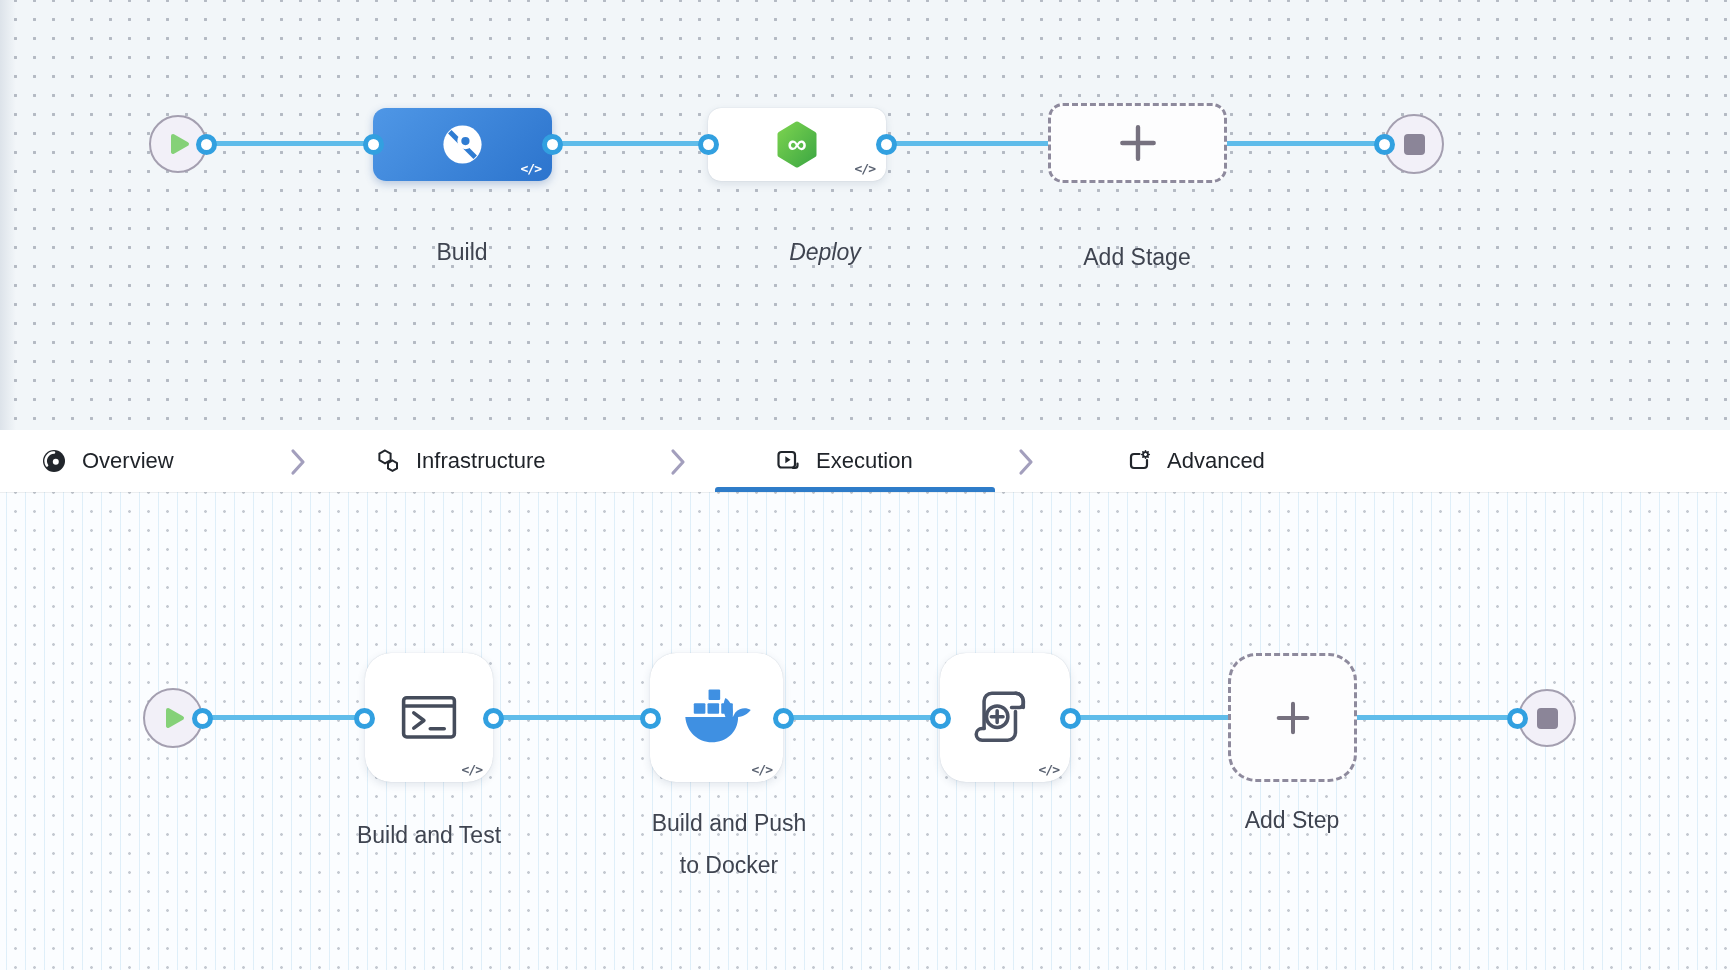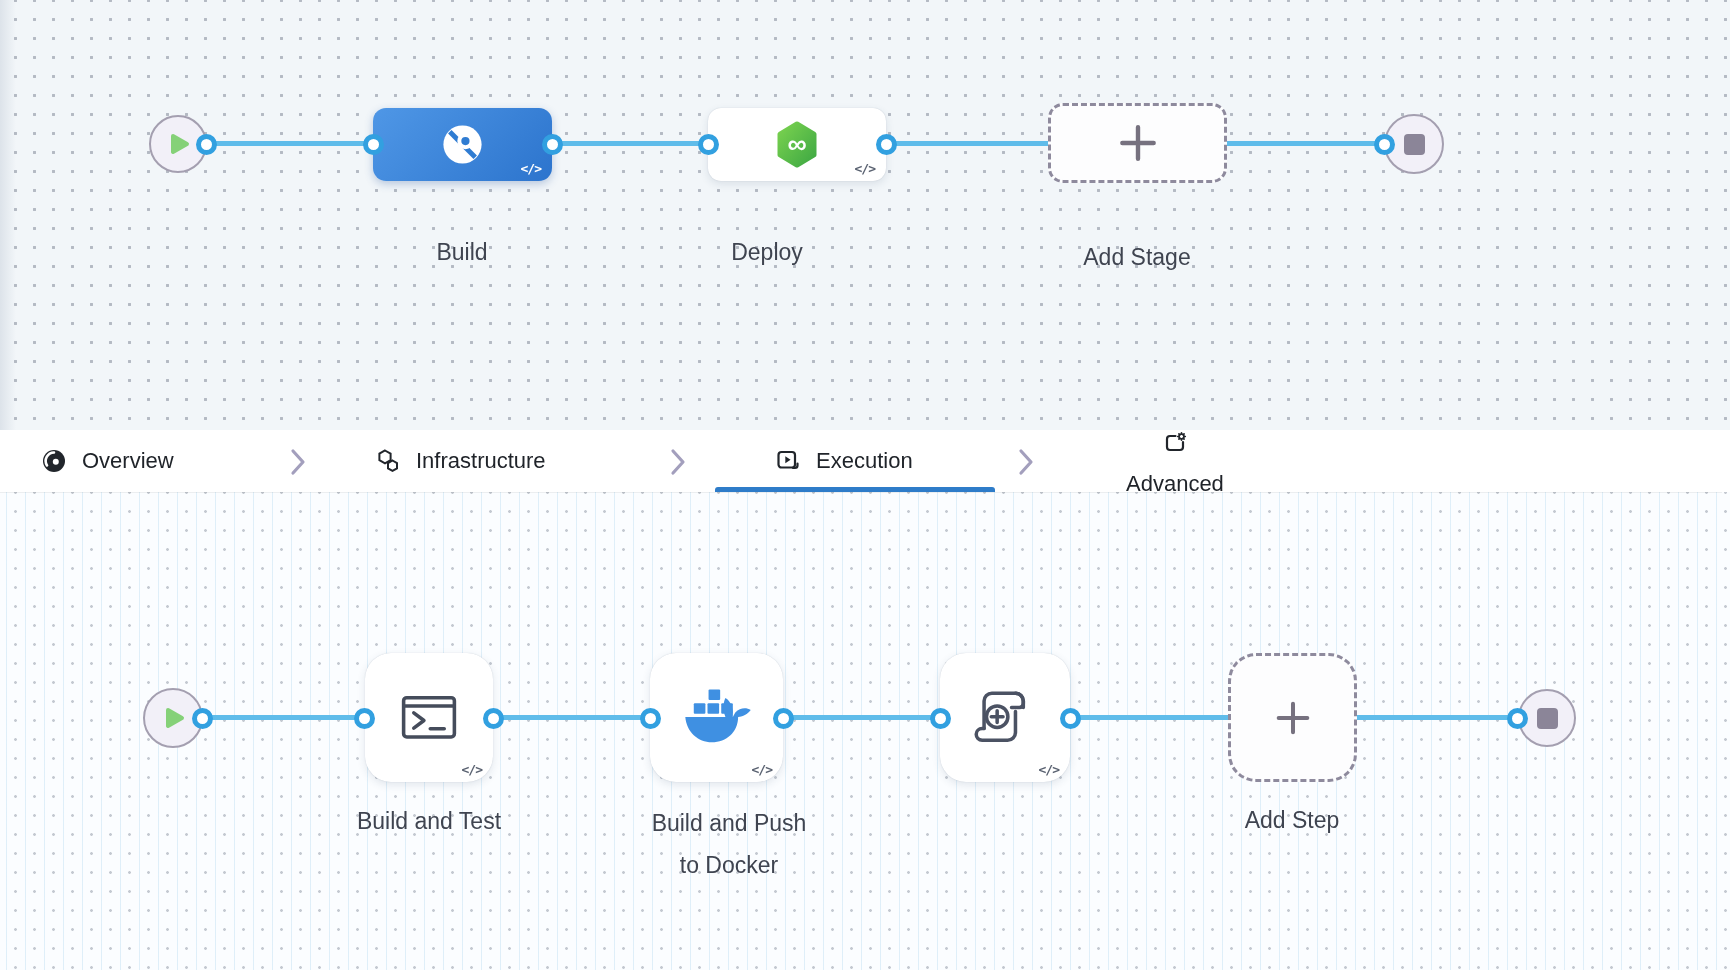--- a/index.html
+++ b/index.html
@@ -118,21 +118,21 @@
             <stop offset="0" stop-color="#7ad24f"></stop>
               <stop offset="1" stop-color="#3ea843"></stop>
           </linearGradient>
         </defs>
         <path d="M26,5 L43,15.1 V35.9 L26,46 L9,35.9 V15.1 Z" fill="url(#ggreen)" stroke="url(#ggreen)" stroke-width="5" stroke-linejoin="round"></path>
         <text x="26" y="33.5" font-size="27" font-weight="bold" fill="#ffffff" text-anchor="middle">∞</text>
       </svg>
     </span>
     <span class="code-badge">&lt;/&gt;</span>
   </div>
-  <div class="graph-label" style="left:667px;top:231px;width:200px;">Deploy</div>
+  <div class="graph-label" style="left:725px;top:231px;width:200px;font-style:italic;">Deploy</div>
 
   <div class="node node-dashed" style="left:1048px;top:103px;width:179px;height:80px;border-radius:15px;">
     <span class="icon">
       <svg width="46" height="46" viewBox="0 0 44 44">
           <path d="M22,7 V37 M7,22 H37" stroke="#76717f" stroke-width="4.2" stroke-linecap="round"></path>
         </svg>
     </span>
   </div>
   <div class="graph-label" style="left:1037px;top:236px;width:200px;text-align:center;">Add Stage</div>
 
@@ -193,21 +193,21 @@
     </span>
     <span>Execution</span>
   </div>
 
   <span class="tab-chevron icon" style="left:1016px;">
     <svg width="20" height="30" viewBox="0 0 20 30">
         <path d="M5,4 L15,15 L5,26" stroke="#a39fbd" stroke-width="3.2" fill="none" stroke-linecap="round" stroke-linejoin="round"></path>
       </svg>
   </span>
 
-  <div class="tab-item" style="left:1126px;flex-direction:column;">
+  <div class="tab-item" style="left:1126px;">
     <span class="icon">
       <svg width="26" height="26" viewBox="0 0 26 26" fill="none" stroke="#21252b" stroke-width="2.2" stroke-linecap="round" stroke-linejoin="round">
         <path d="M21,12 V17 C21,18.7 19.7,20 18,20 H8 C6.3,20 5,18.7 5,17 V9 C5,7.3 6.3,6 8,6 H13.5"></path>
         <g stroke-width="1.6">
           <circle cx="19.5" cy="6.5" r="2.5"></circle>
           <path d="M19.5,2.7 V4.1 M19.5,8.9 V10.3 M15.7,6.5 H17.1 M21.9,6.5 H23.3 M16.9,3.9 l1,1 M21.1,8.1 l1,1 M22.1,3.9 l-1,1 M17.9,8.1 l-1,1"></path>
         </g>
       </svg>
     </span>
     <span>Advanced</span>
@@ -237,21 +237,21 @@
         <g fill="none" stroke="#454c5b" stroke-width="2.8" stroke-linecap="round" stroke-linejoin="round">
           <rect x="6" y="10" width="40" height="31" rx="2.5"></rect>
           <line x1="6.5" y1="16.5" x2="45.5" y2="16.5"></line>
           <path d="M14,22 L22,28 L14,34"></path>
           <line x1="27" y1="34.5" x2="38" y2="34.5"></line>
         </g>
       </svg>
     </span>
     <span class="code-badge">&lt;/&gt;</span>
   </div>
-  <div class="graph-label" style="left:329px;top:308px;width:200px;">Build and Test</div>
+  <div class="graph-label" style="left:329px;top:322px;width:200px;">Build and Test</div>
 
   <div class="node node-white node-step" style="left:650px;top:161px;width:133px;height:129px;">
     <span class="icon">
       <svg width="76" height="62" viewBox="0 0 72 58" fill="#3f90e2">
         <rect x="28" y="2" width="11" height="10" rx="1"></rect>
         <rect x="14" y="15" width="11" height="10" rx="1"></rect>
         <rect x="27" y="15" width="11" height="10" rx="1"></rect>
         <rect x="40" y="15" width="11" height="10" rx="1"></rect>
         <path d="M6,28 L56,28 C56,42 45,52 31,52 C18,52 7,42 6,28 Z"></path>
         <path d="M44,10 C49,13 51.5,19.5 51,28 L44,28 C41.5,22 41.5,15 44,10 Z"></path>

